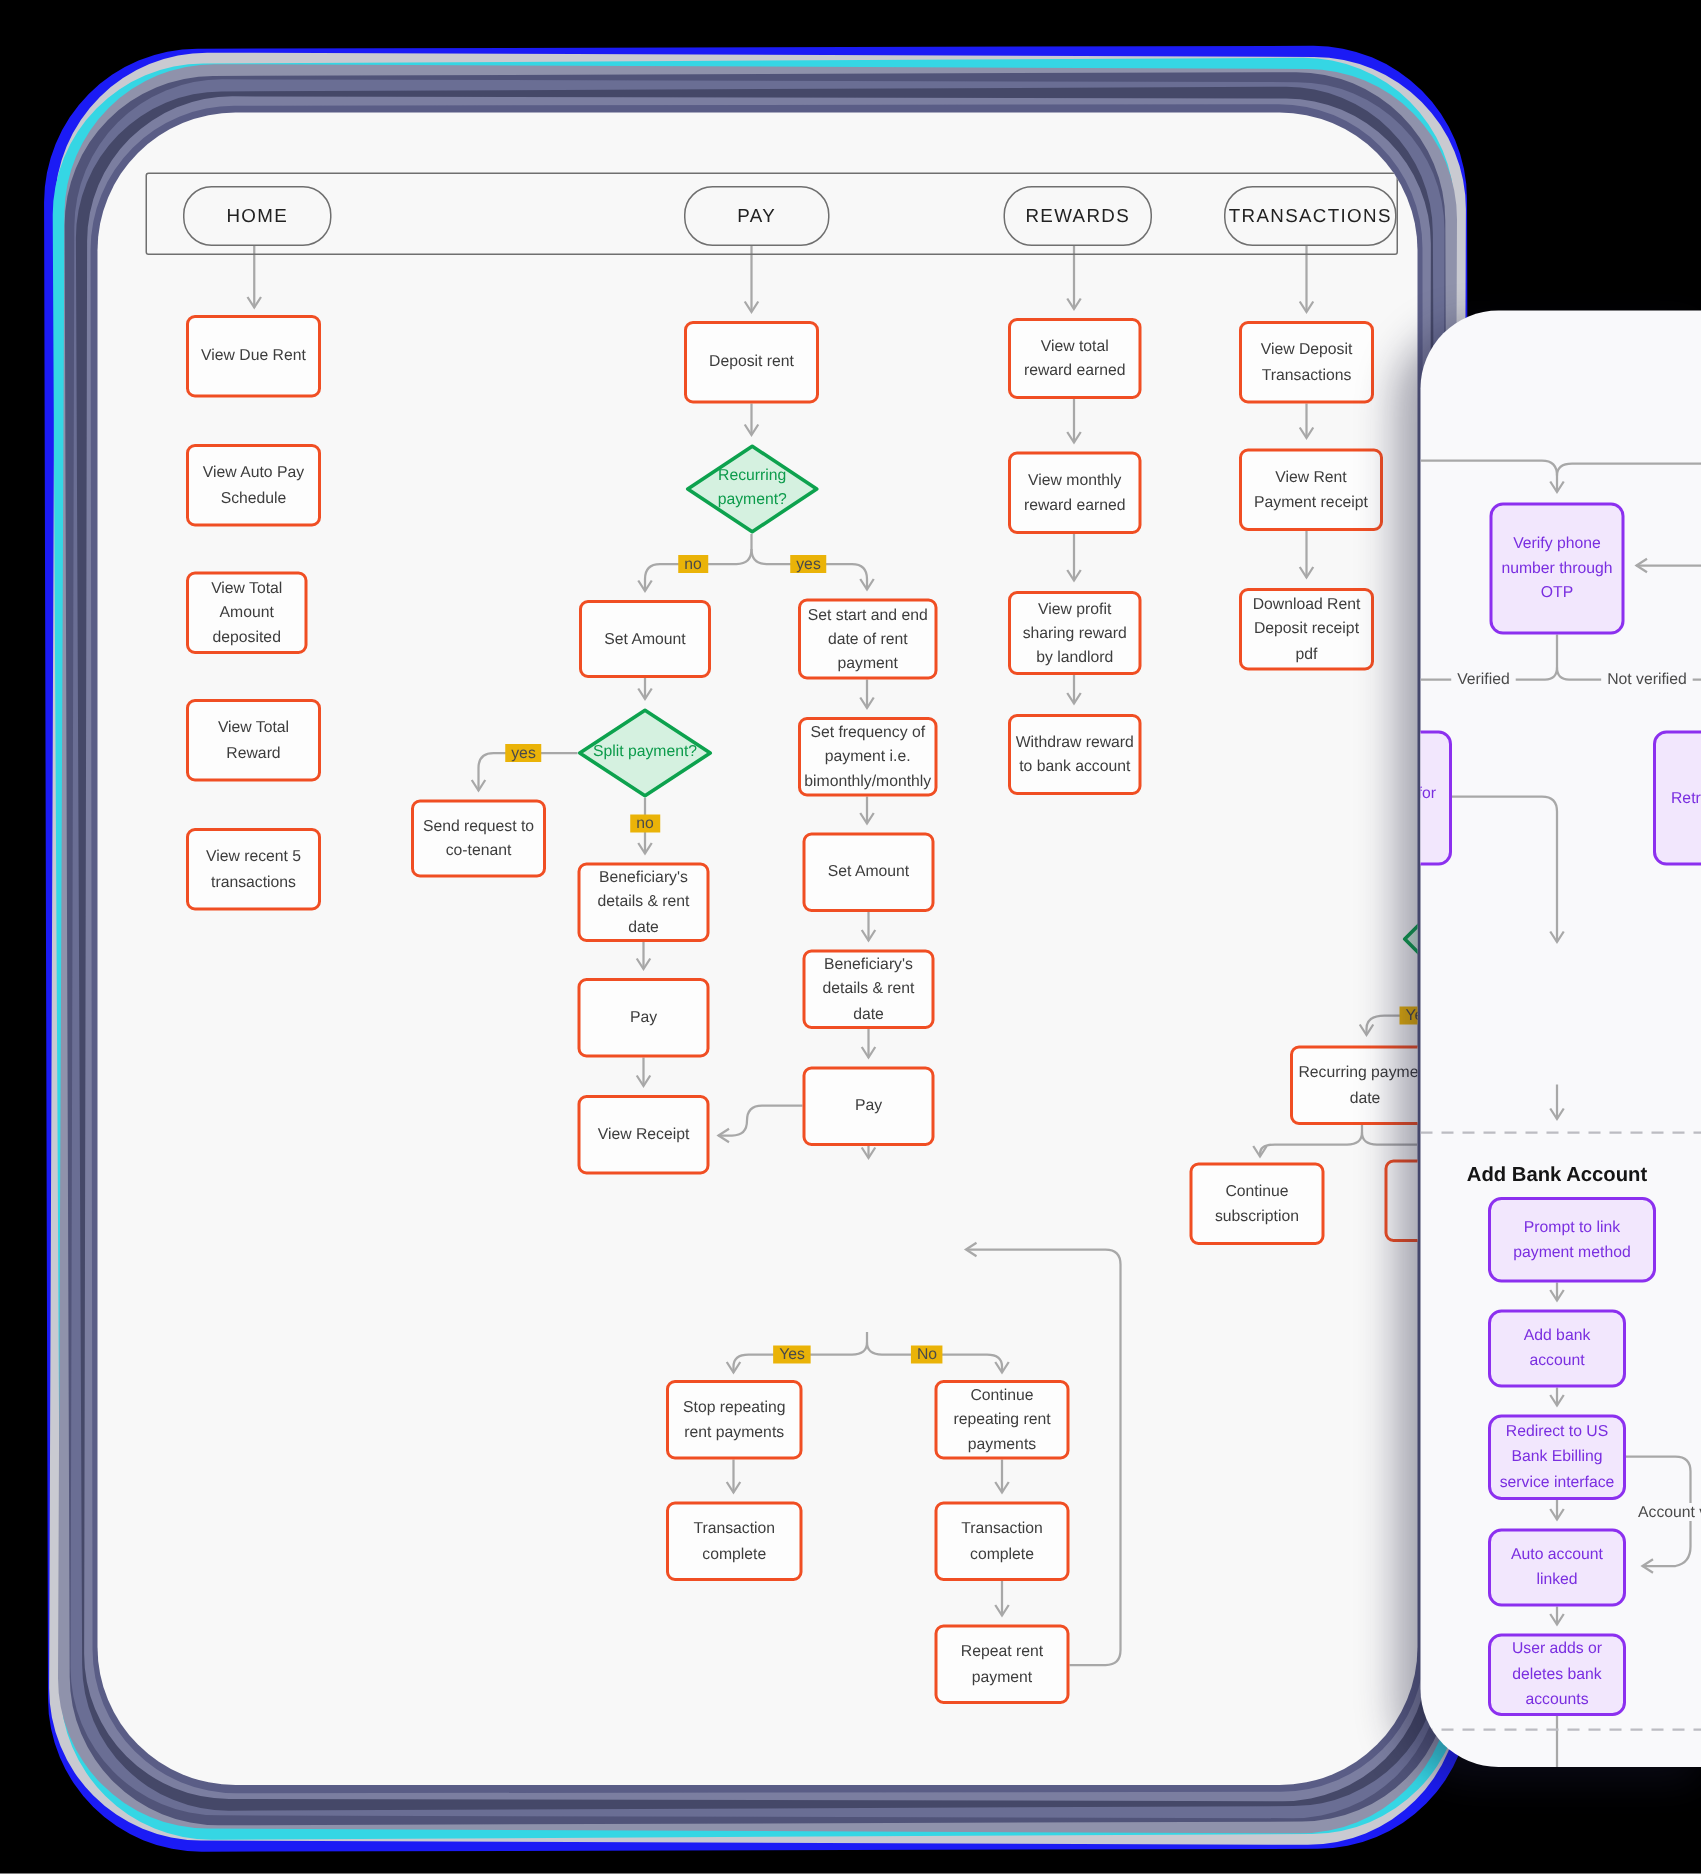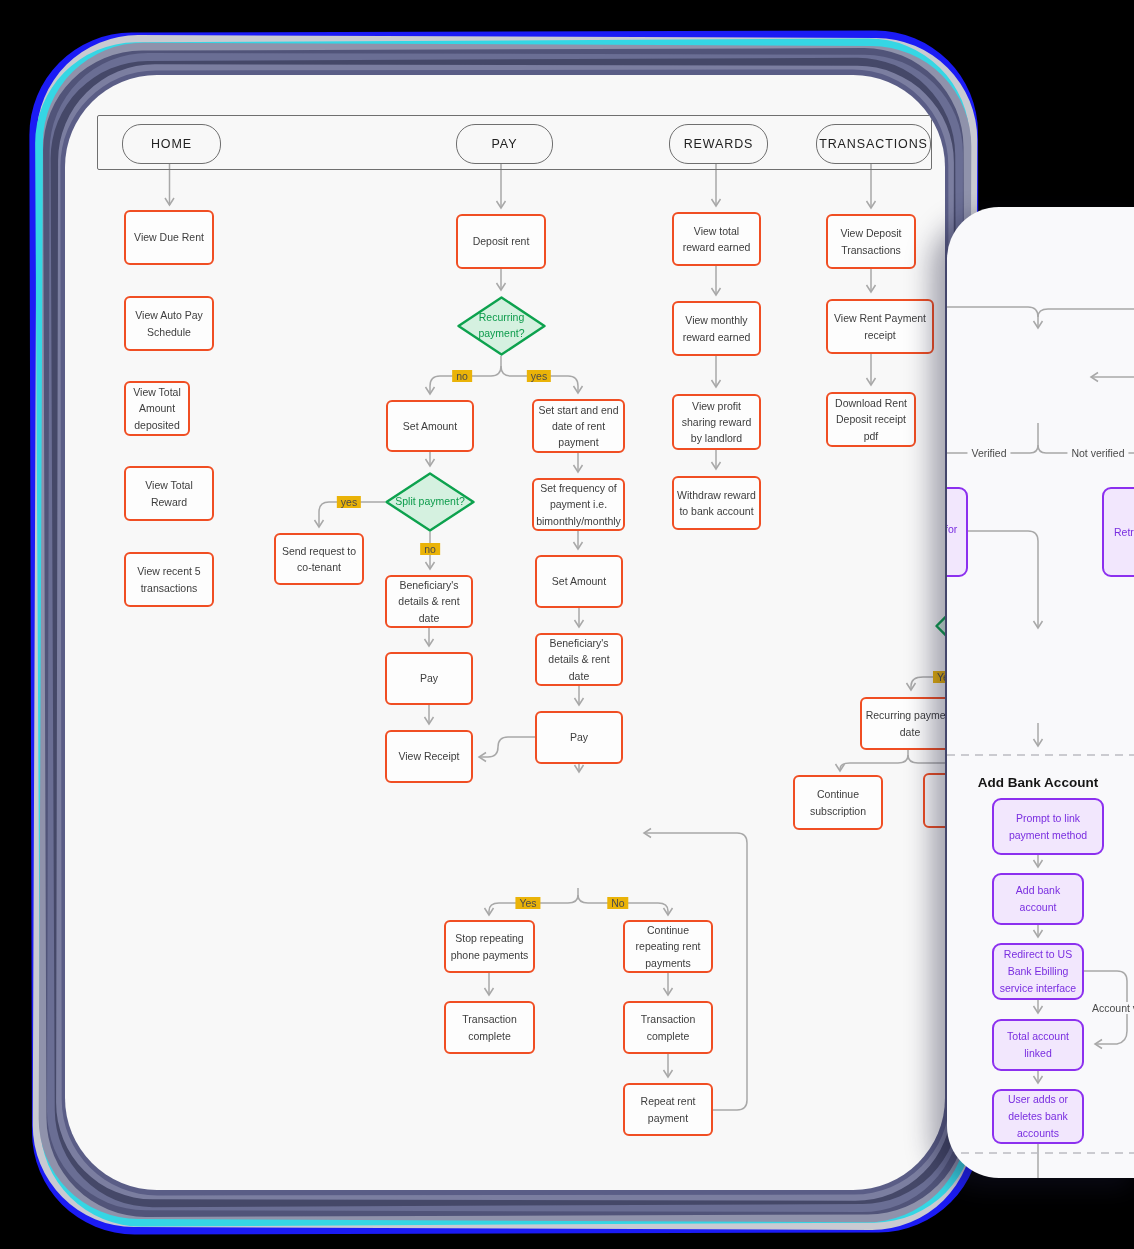--- a/index.html
+++ b/index.html
@@ -108,21 +108,21 @@
 
   <div class="navbar">
     <div class="pill" style="left:24px;top:8px;width:97px;height:38px">HOME</div>
     <div class="pill" style="left:358px;top:8px;width:95px;height:38px">PAY</div>
     <div class="pill" style="left:571px;top:8px;width:97px;height:38px">REWARDS</div>
     <div class="pill" style="left:718px;top:8px;width:113px;height:38px">TRANSACTIONS</div>
   </div>
 
   <div class="node" style="left:59px;top:135px;width:90px;height:55px">View Due Rent</div>
   <div class="node" style="left:59px;top:221px;width:90px;height:55px">View Auto Pay Schedule</div>
-  <div class="node" style="left:59px;top:306px;width:66px;height:55px">View Total Amount deposited</div>
+  <div class="node" style="left:59px;top:306px;width:81px;height:55px">View Total Amount deposited</div>
   <div class="node" style="left:59px;top:391px;width:90px;height:55px">View Total Reward</div>
   <div class="node" style="left:59px;top:477px;width:90px;height:55px">View recent 5 transactions</div>
 
   <div class="node" style="left:391px;top:139px;width:90px;height:55px">Deposit rent</div>
   <div class="diamond" style="left:392px;top:221px;width:89px;height:60px">
     <svg viewBox="0 0 89 60" preserveAspectRatio="none">
         <polygon points="44.5,1.5 87.5,30 44.5,58.5 1.5,30"></polygon>
       </svg>
     <span>Recurring payment?</span>
   </div>
@@ -135,33 +135,33 @@
     <span>Split payment?</span>
   </div>
   <div class="node" style="left:209px;top:458px;width:90px;height:52px">Send request to co-tenant</div>
   <div class="node" style="left:320px;top:500px;width:88px;height:53px">Beneficiary's details &amp; rent date</div>
   <div class="node" style="left:320px;top:577px;width:88px;height:53px">Pay</div>
   <div class="node" style="left:320px;top:655px;width:88px;height:53px">View Receipt</div>
   <div class="node" style="left:467px;top:403px;width:93px;height:53px">Set frequency of payment i.e. bimonthly/monthly</div>
   <div class="node" style="left:470px;top:480px;width:88px;height:53px">Set Amount</div>
   <div class="node" style="left:470px;top:558px;width:88px;height:53px">Beneficiary's details &amp; rent date</div>
   <div class="node" style="left:470px;top:636px;width:88px;height:53px">Pay</div>
-  <div class="node" style="left:379px;top:845px;width:91px;height:53px">Stop repeating phone payments</div>
+  <div class="node" style="left:379px;top:845px;width:91px;height:53px">Stop repeating rent payments</div>
   <div class="node" style="left:379px;top:926px;width:91px;height:53px">Transaction complete</div>
   <div class="node" style="left:558px;top:845px;width:90px;height:53px">Continue repeating rent payments</div>
   <div class="node" style="left:558px;top:926px;width:90px;height:53px">Transaction complete</div>
   <div class="node" style="left:558px;top:1008px;width:90px;height:53px">Repeat rent payment</div>
 
   <div class="node" style="left:607px;top:137px;width:89px;height:54px">View total reward earned</div>
   <div class="node" style="left:607px;top:226px;width:89px;height:55px">View monthly reward earned</div>
   <div class="node" style="left:607px;top:319px;width:89px;height:56px">View profit sharing reward by landlord</div>
   <div class="node" style="left:607px;top:401px;width:89px;height:54px">Withdraw reward to bank account</div>
 
   <div class="node" style="left:761px;top:139px;width:90px;height:55px">View Deposit Transactions</div>
-  <div class="node" style="left:761px;top:224px;width:108px;height:55px">View Rent Payment receipt</div>
+  <div class="node" style="left:761px;top:224px;width:96px;height:55px">View Rent Payment receipt</div>
   <div class="node" style="left:761px;top:317px;width:90px;height:55px">Download Rent Deposit receipt pdf</div>
 
   <div class="diamond" style="left:870px;top:531px;width:40px;height:40px">
     <svg viewBox="0 0 40 40" preserveAspectRatio="none">
         <polygon points="20,1.5 38.5,20 20,38.5 1.5,20"></polygon>
       </svg>
   </div>
   <div class="node" style="left:795px;top:622px;width:100px;height:53px">Recurring payment date</div>
   <div class="node" style="left:728px;top:700px;width:90px;height:55px">Continue subscription</div>
   <div class="node" style="left:858px;top:698px;width:90px;height:55px"></div>
@@ -193,28 +193,29 @@
     <path d="M91,648 V660" marker-end="url(#ah2)"></path>
     <path d="M91,718 V730" marker-end="url(#ah2)"></path>
     <path d="M91,793 V806" marker-end="url(#ah2)"></path>
     <path d="M137,764 H170 Q180,764 180,774 V824 Q180,835 170,837 H148" marker-end="url(#ah2)"></path>
     <path d="M91,864 V876" marker-end="url(#ah2)"></path>
     <path d="M91,937 V971"></path>
     <line class="dash" x1="0" y1="548" x2="200" y2="548"></line>
     <line class="dash" x1="0" y1="946" x2="200" y2="946"></line>
   </svg>
 
+  <div class="pnode" style="left:46px;top:128px;width:90px;height:88px">Verify phone number through OTP</div>
   <div class="pnode" style="left:-70px;top:280px;width:91px;height:90px"></div>
   <span class="frag" style="left:-2px;top:316px">for</span>
   <div class="pnode" style="left:155px;top:280px;width:112px;height:90px;justify-content:flex-start;text-align:left;padding-left:10px">Retry verification</div>
 
   <div class="sec-head" style="left:91px;top:568px">Add Bank Account</div>
 
   <div class="pnode" style="left:45px;top:591px;width:112px;height:57px">Prompt to link payment method</div>
   <div class="pnode" style="left:45px;top:666px;width:92px;height:52px">Add bank account</div>
   <div class="pnode" style="left:45px;top:736px;width:92px;height:57px">Redirect to US Bank Ebilling service interface</div>
-  <div class="pnode" style="left:45px;top:812px;width:92px;height:52px">Total account linked</div>
+  <div class="pnode" style="left:45px;top:812px;width:92px;height:52px">Auto account linked</div>
   <div class="pnode" style="left:45px;top:882px;width:92px;height:55px">User adds or deletes bank accounts</div>
 
   <span class="chip chip-r" style="left:42px;top:246px">Verified</span>
   <span class="chip chip-r" style="left:151px;top:246px">Not verified</span>
   <span class="chip chip-r" style="left:141px;top:801px;transform:translate(0,-50%)">Account ver</span>
 </div>
 
 </body></html>

